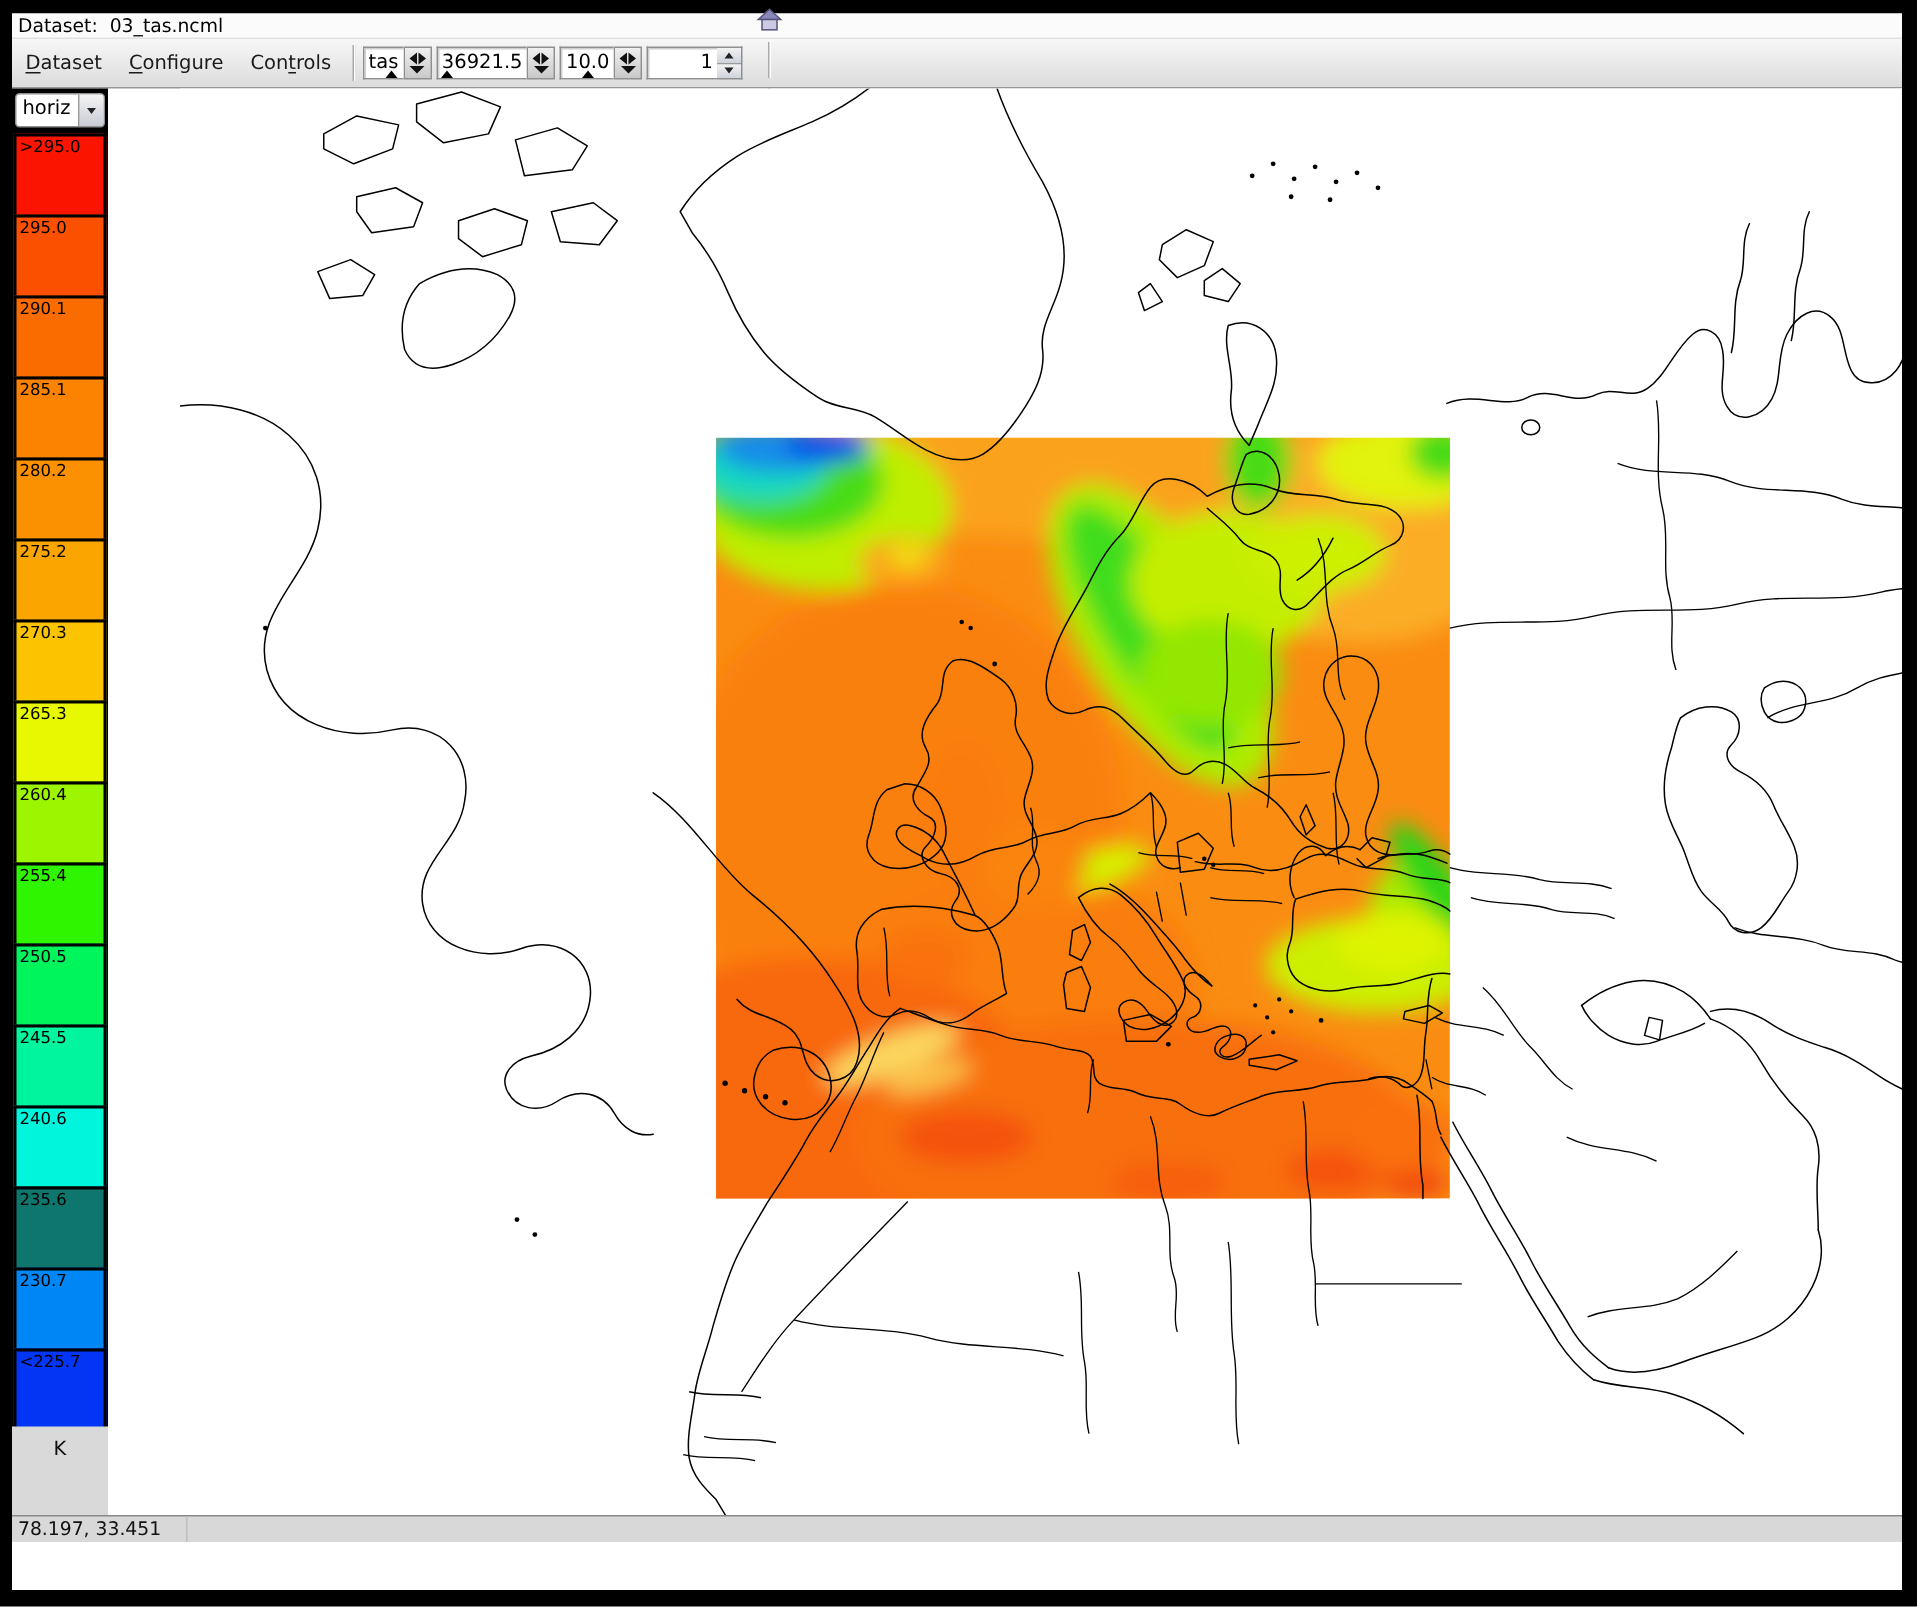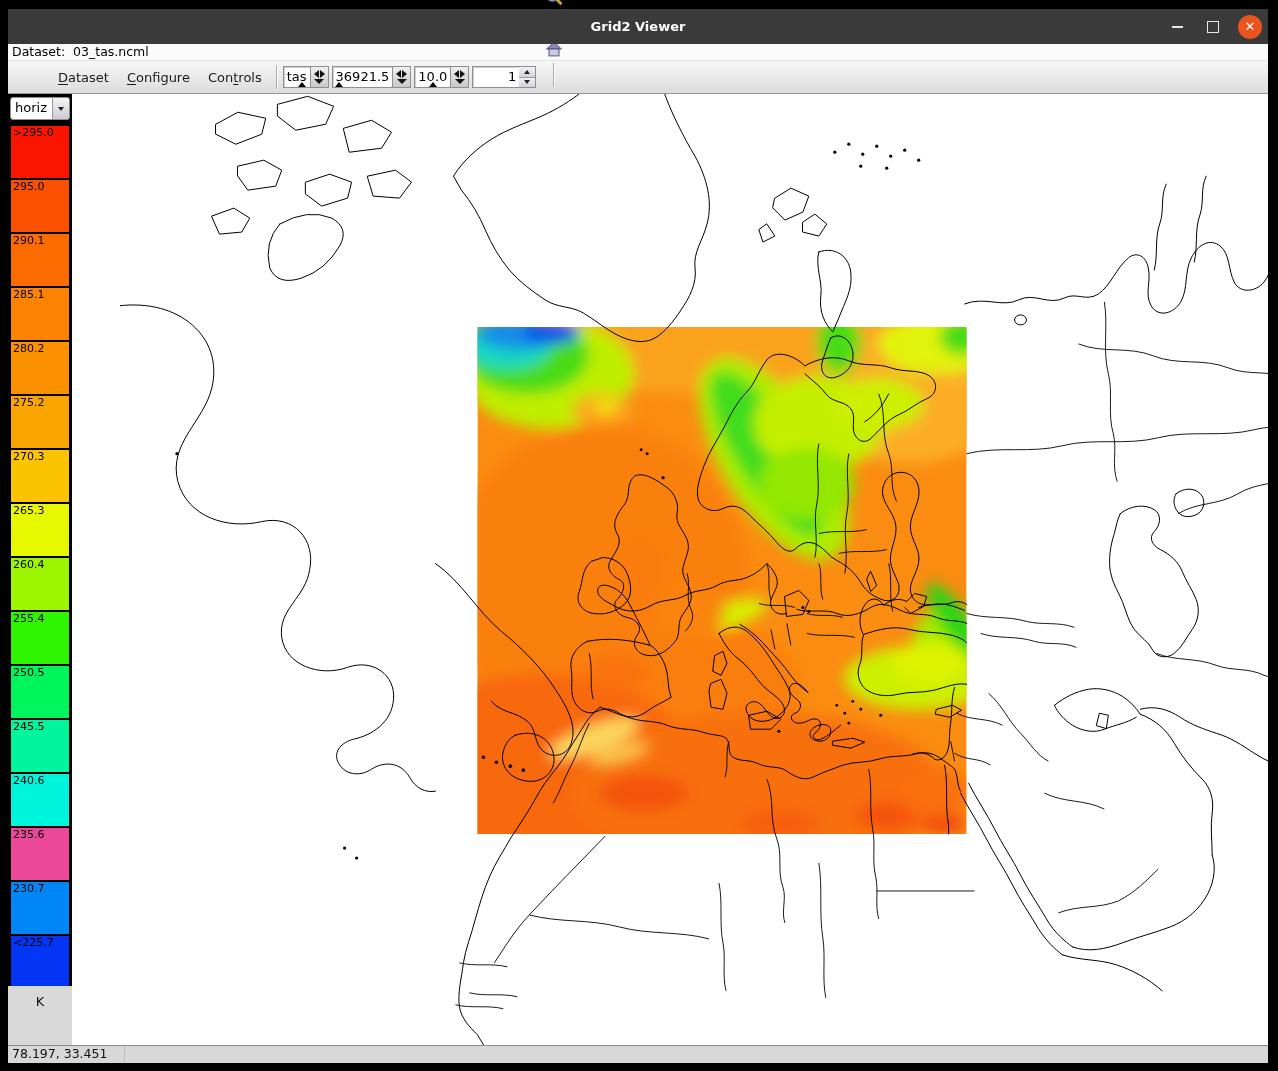--- a/index.html
+++ b/index.html
@@ -14,21 +14,21 @@
   .wbtn{width:22px;height:22px;display:flex;align-items:center;justify-content:center;cursor:default;}
   .wbtn.min span{display:block;width:11px;height:2px;background:#e8e8e8;}
   .wbtn.max span{display:block;width:10px;height:10px;border:1.5px solid #e8e8e8;}
   .wbtn.close{background:#e9541f;border-radius:50%;width:24px;height:24px;color:#fff;font-size:13px;font-weight:bold;}
 
   
   .datasetbar{height:16px;background:#fbfbfb;font-size:12.5px;line-height:16px;color:#000;padding-left:4px;border-bottom:1px solid #e2e2e2;white-space:pre;}
 
   
   .menubar{height:32px;background:linear-gradient(#f7f7f7,#dcdcdc);border-bottom:1px solid #979797;
-           display:flex;align-items:center;font-size:13px;color:#1a1a1a;padding-left:41px;}
+           display:flex;align-items:center;font-size:13px;color:#1a1a1a;}
   .menu-item{padding:0 9px;cursor:default;}
   .menu-item u{text-underline-offset:2px;}
   .tb-sep{width:1px;height:24px;background:#aaa;border-right:1px solid #fff;margin:0 5px;}
   .fieldwrap{display:flex;align-items:stretch;margin-right:3px;position:relative;height:22px;}
   .tfield{background:#fff;border:1px solid #8f8f8f;border-right:none;box-shadow:inset 1px 1px 0 #cfcfcf;
           font-size:13px;padding:2px 3px 0 3px;position:relative;color:#000;white-space:nowrap;}
   .tick{position:absolute;bottom:0;width:0;height:0;border-left:4px solid transparent;border-right:4px solid transparent;border-bottom:5px solid #000;}
   .spinbtn{width:17px;background:linear-gradient(#efefef,#c9c9c9);border:1px solid #8f8f8f;
            display:flex;flex-direction:column;align-items:center;justify-content:center;gap:1px;cursor:pointer;}
   .spinbtn .lr{display:flex;gap:1px;}
@@ -64,32 +64,20 @@
   
   .statusbar{height:17px;background:#d8d8d8;border-top:1px solid #8a8a8a;display:flex;font-size:12.5px;line-height:15px;color:#111;}
   .coords{width:112px;padding-left:4px;border-right:1px solid #bdbdbd;white-space:nowrap;}
   .statusmsg{flex:1;text-align:center;}
 </style>
 </head>
 <body>
 
 <div class="window">
 
-  <div class="titlebar">
-    <div class="title">Grid2 Viewer</div>
-    <div class="winctl">
-      <div class="wbtn min">
-          <span></span>
-        </div>
-      <div class="wbtn max">
-          <span></span>
-        </div>
-      <div class="wbtn close">✕</div>
-    </div>
-  </div>
 
   <div class="datasetbar">Dataset:  03_tas.ncml</div>
 
   <div class="menubar">
     <div id="menuitems" style="display: flex;">
         <div class="menu-item"><span></span><u>D</u><span>ataset</span></div>
         <div class="menu-item"><span></span><u>C</u><span>onfigure</span></div>
         <div class="menu-item"><span>Con</span><u>t</u><span>rols</span></div>
       </div>
     <div class="tb-sep"></div>
@@ -280,21 +268,21 @@
           </div>
           <div class="band" style="background: rgb(0, 245, 92);">
             <span class="blabel">250.5</span>
           </div>
           <div class="band" style="background: rgb(0, 245, 158);">
             <span class="blabel">245.5</span>
           </div>
           <div class="band" style="background: rgb(0, 245, 221);">
             <span class="blabel">240.6</span>
           </div>
-          <div class="band" style="background: #ec4899;">
+          <div class="band" style="background: #0f766e;">
             <span class="blabel">235.6</span>
           </div>
           <div class="band" style="background: rgb(0, 135, 245);">
             <span class="blabel">230.7</span>
           </div>
           <div class="band" style="background: rgb(3, 53, 245); text-decoration: underline;">
             <span class="blabel">&lt;225.7</span>
           </div>
         </div>
       <div class="unitbox">K</div>

